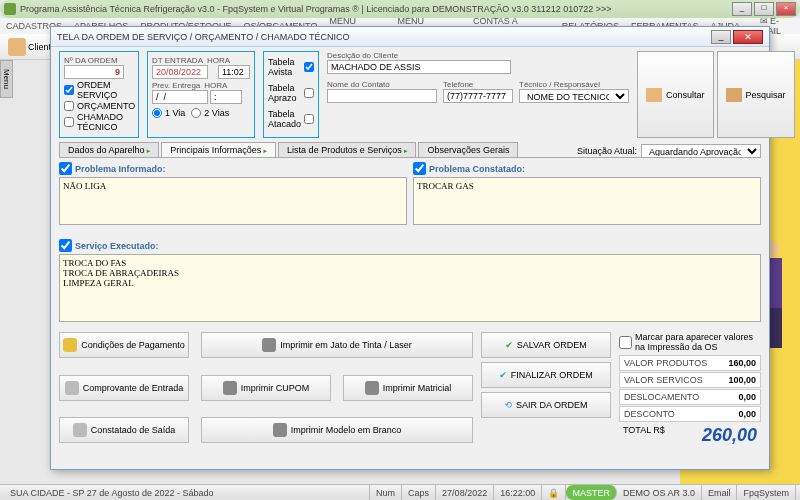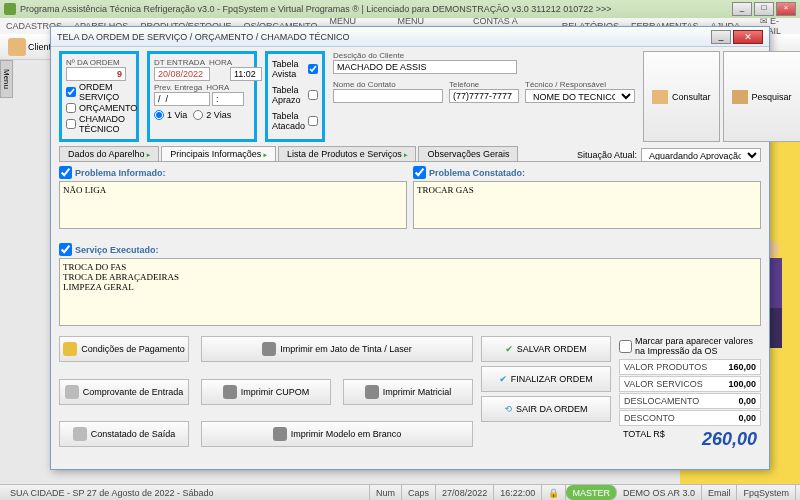--- a/index.html
+++ b/index.html
@@ -1,17 +1,17 @@
 <!DOCTYPE html>
 <html><head>
 <meta charset="utf-8">
 <style>
 * { margin: 0; padding: 0; box-sizing: border-box; font-family: Tahoma, Arial, sans-serif; font-size: 9px; }
 body { background: #e8e8e8; width: 800px; height: 500px; overflow: hidden; position: relative; }
-.titlebar { background: linear-gradient(#d4e7c5, #c5dcb5); height: 18px; display: flex; align-items: center; padding: 0 4px; }
+.titlebar { background: linear-gradient(#d4e7c5, #c5dcb5); height: 18px; display: flex; align-items: center; padding: 0 4px; border-radius: 9px; }
 .titlebar-icon { width: 12px; height: 12px; background: #6b9e3f; border-radius: 2px; margin-right: 4px; }
 .titlebar-text { color: #444; flex: 1; }
 .win-btns { display: flex; gap: 2px; }
 .win-btn { width: 20px; height: 14px; background: linear-gradient(#f0f0f0,#d0d0d0); border: 1px solid #888; font-size: 8px; text-align: center; cursor: pointer; }
 .win-btn.close { background: linear-gradient(#e88,#c44); color: #fff; }
 .menubar { background: #f4f4f4; height: 16px; display: flex; align-items: center; padding: 0 6px; gap: 12px; color: #555; }
 .menubar span { cursor: pointer; }
 .toolbar { background: linear-gradient(#fefefe,#e8e8e8); height: 26px; display: flex; align-items: center; padding: 0 4px; gap: 6px; border-bottom: 1px solid #ccc; }
 .tb-btn { display: flex; align-items: center; gap: 2px; padding: 2px 4px; cursor: pointer; }
 .tb-icon { width: 18px; height: 18px; border-radius: 3px; }
@@ -22,21 +22,21 @@
 .person-head { width: 18px; height: 18px; background: #f4c896; border-radius: 50%; margin: 0 auto; }
 .person-body { width: 24px; height: 50px; background: #5a3d8c; margin: 0 auto; }
 .person-legs { width: 24px; height: 40px; background: #3a2d5c; margin: 0 auto; }
 .dialog { position: absolute; left: 50px; top: 26px; width: 720px; height: 444px; background: #f0f0f0; border: 1px solid #7a9cc6; box-shadow: 2px 2px 8px rgba(0,0,0,0.3); }
 .dlg-title { background: linear-gradient(#fdfdfd,#e4ecf7); height: 20px; display: flex; align-items: center; padding: 0 6px; border-bottom: 1px solid #bcd; }
 .dlg-title-text { flex: 1; color: #333; }
 .dlg-close { width: 30px; height: 14px; background: linear-gradient(#e77,#c33); color: #fff; text-align: center; border: 1px solid #822; cursor: pointer; font-size: 9px; line-height: 12px; }
 .dlg-min { width: 20px; height: 14px; background: linear-gradient(#eee,#ccc); border: 1px solid #888; margin-right: 2px; text-align: center; cursor: pointer; }
 .dlg-body { padding: 4px 8px; }
 .top-row { display: flex; gap: 8px; margin-bottom: 4px; }
-.fieldgroup { border: 3px solid #0ea5e9; padding: 4px; background: #f0f0f0; }
+.fieldgroup { border: 1px solid #0ea5e9; padding: 4px; background: #f0f0f0; }
 .lbl { color: #555; font-size: 8px; display: block; }
 .txt-input { border: 1px solid #aaa; background: #fff; padding: 1px 3px; height: 14px; }
 .num-ordem { width: 60px; text-align: right; color: #b03030; font-weight: bold; }
 .chk { display: flex; align-items: center; gap: 3px; margin: 1px 0; }
 .chk input { width: 10px; height: 10px; }
 .radio-row { display: flex; gap: 6px; }
 .btn { background: linear-gradient(#fdfdfd,#e8e8e8); border: 1px solid #aaa; padding: 3px 8px; cursor: pointer; display: flex; align-items: center; gap: 4px; }
 .btn-icon { width: 16px; height: 14px; }
 .tabs { display: flex; border-bottom: 1px solid #aaa; margin-top: 4px; }
 .tab { background: #e4e4e4; border: 1px solid #aaa; border-bottom: none; padding: 2px 8px; margin-right: 2px; cursor: pointer; font-size: 8px; }
@@ -137,21 +137,21 @@
         <div class="chk">
             <input type="checkbox" style="">
             <span>CHAMADO TÉCNICO</span>
           </div>
       </div>
       <div class="fieldgroup" style="width:110px">
         <div style="display:flex;gap:4px">
             <span class="lbl">DT ENTRADA</span>
             <span class="lbl">HORA</span>
           </div>
-        <div style="display:flex;gap:20px">
+        <div style="display:flex;gap:10px">
             <input class="txt-input" style="width: 56px; color: rgb(192, 64, 64);" value="20/08/2022">
             <input class="txt-input" style="width: 32px;" value="11:02">
           </div>
         <div style="display:flex;gap:4px;margin-top:2px">
             <span class="lbl">Prev. Entrega</span>
             <span class="lbl">HORA</span>
           </div>
         <div style="display:flex;gap:2px">
             <input class="txt-input" style="width: 56px;" value="/  /">
             <input class="txt-input" style="width: 32px;" value=":">

